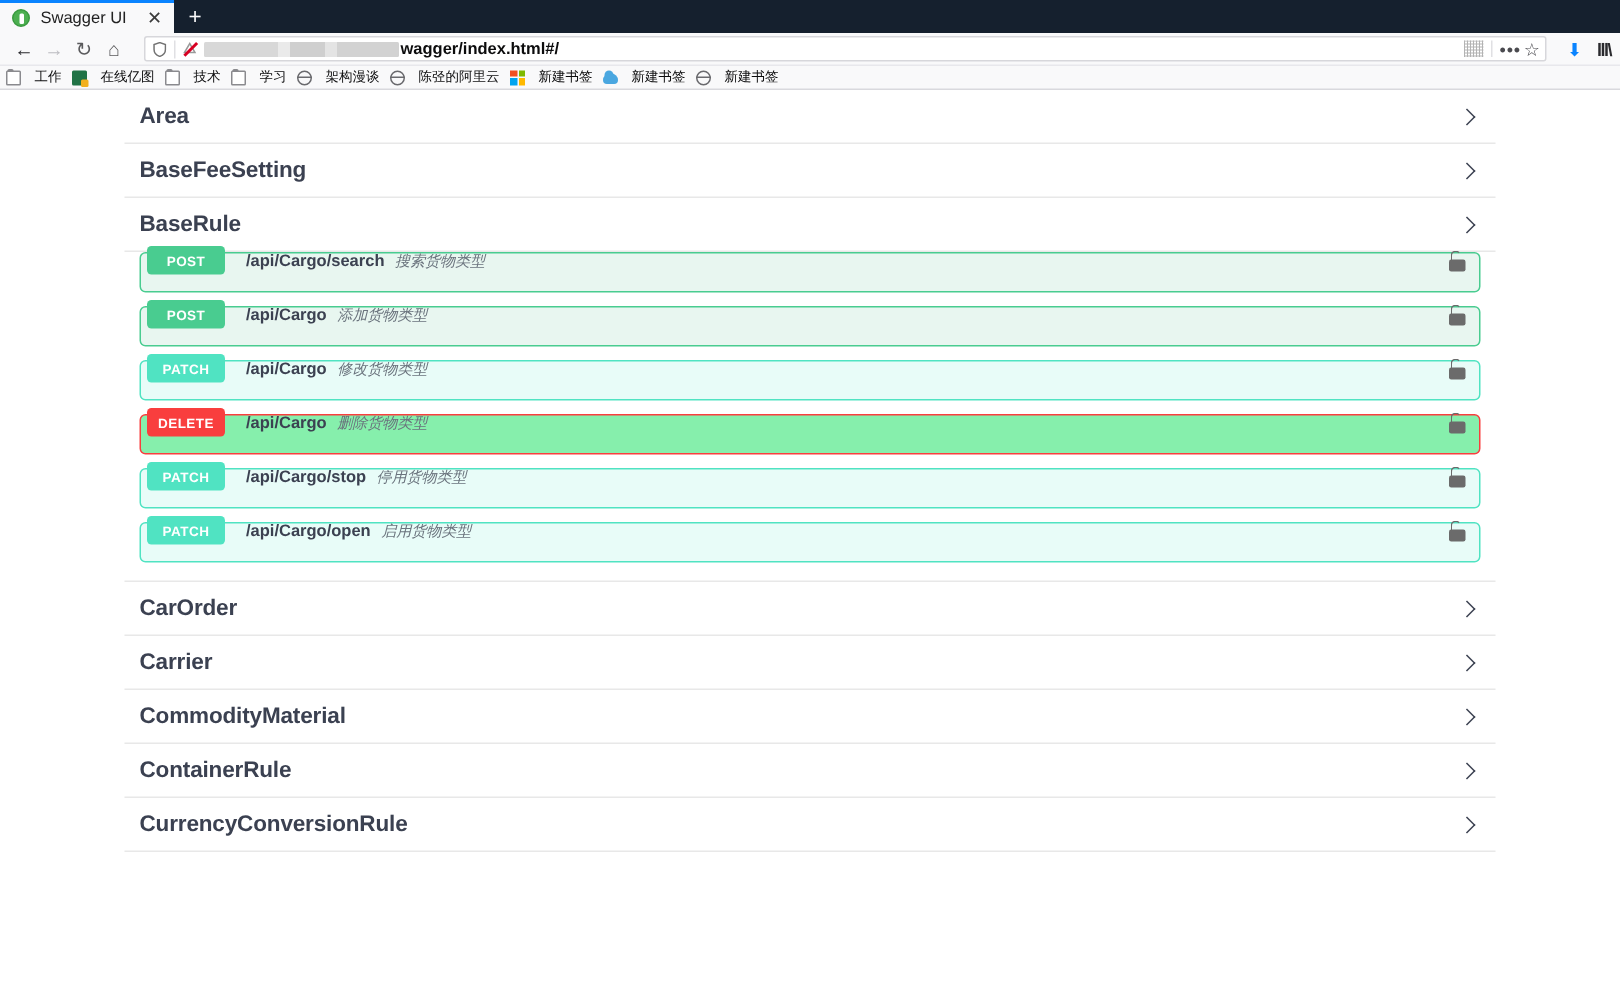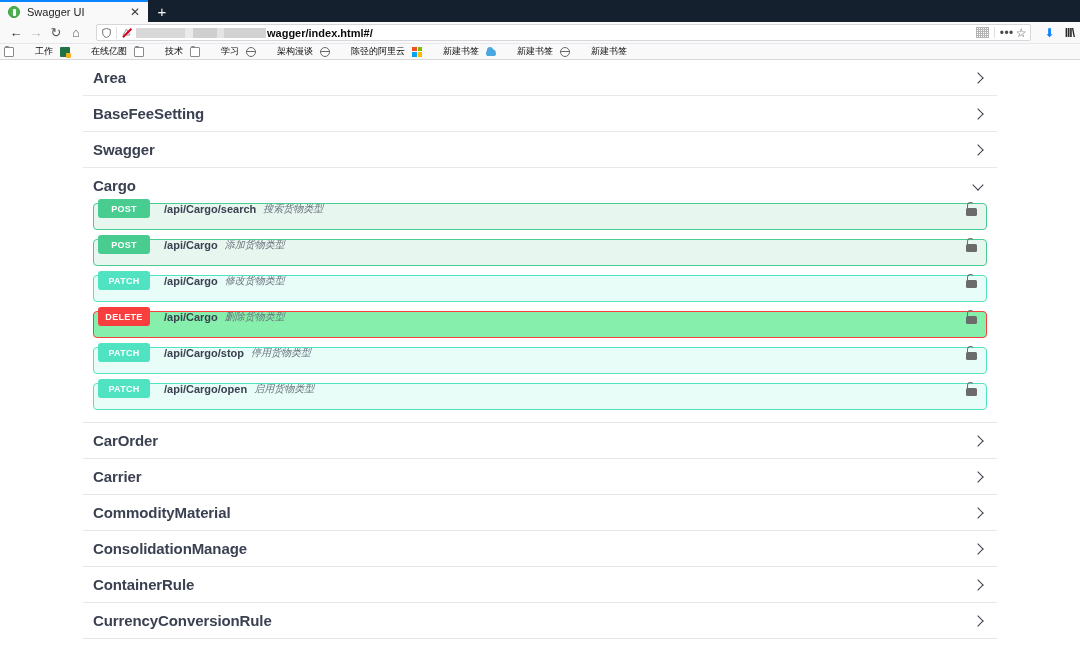--- a/index.html
+++ b/index.html
@@ -16,21 +16,21 @@
   
   .tabstrip {
     height: 22px;
     background: #15202e;
     display: flex;
     align-items: flex-end;
     padding-left: 0;
     flex: 0 0 22px;
   }
   .tab {
-    width: 148px; height: 22px;
+    width: 116px; height: 22px;
     background: #f9f9fa;
     display: flex; align-items: center;
     padding: 0 6px 0 8px;
     border-top: 2px solid #0a84ff;
     position: relative;
   }
   .tab-favicon {
     width: 12px; height: 12px; border-radius: 50%;
     background: #4caf50;
     border: 1px solid #3a9a3f;
@@ -139,21 +139,21 @@
   
   .bookmarks {
     height: 16px; flex: 0 0 16px;
     background: #f9f9fa;
     display: flex; align-items: center;
     padding: 0 4px;
     gap: 7px;
     border-bottom: 1px solid #d9d9dd;
     overflow: hidden;
   }
-  .bm { display: flex; align-items: center; gap: 21px; white-space: nowrap; }
+  .bm { display: flex; align-items: center; gap: 9px; white-space: nowrap; }
   .bm-label { font-size: 9px; color: #0c0c0d; }
   .ic {
     width: 10px; height: 10px; flex: 0 0 10px;
     display: inline-block; position: relative;
   }
   .ic-folder {
     border: 1px solid #8a8a8e; border-radius: 1px;
     background: #fff;
   }
   .ic-folder::before {
@@ -407,29 +407,25 @@
             </div>
           </div>
           <div class="tag-section">
             <div class="tag-header">
               <span class="tag-name">BaseFeeSetting</span>
               <span class="tag-chevron"></span>
             </div>
           </div>
           <div class="tag-section">
             <div class="tag-header">
-              <span class="tag-name">Swagger</span>
-              <span class="tag-chevron"></span>
-            </div>
-          </div>
-          <div class="tag-section">
-            <div class="tag-header">
-              <span class="tag-name">Cargo</span>
-              <span class="tag-chevron down"></span>
-            </div>
+              <span class="tag-name">BaseRule</span>
+              <span class="tag-chevron"></span>
+            </div>
+          </div>
+          <div class="tag-section">
             <div class="ops">
               <div class="op post">
                 <span class="method post">POST</span>
                 <span class="op-path">/api/Cargo/search</span>
                 <span class="op-summary">搜索货物类型</span>
                 <span class="op-lock">
                   <span class="shackle"></span>
                   <span class="body"></span>
                 </span>
               </div>
@@ -493,26 +489,20 @@
             </div>
           </div>
           <div class="tag-section">
             <div class="tag-header">
               <span class="tag-name">CommodityMaterial</span>
               <span class="tag-chevron"></span>
             </div>
           </div>
           <div class="tag-section">
             <div class="tag-header">
-              <span class="tag-name">ConsolidationManage</span>
-              <span class="tag-chevron"></span>
-            </div>
-          </div>
-          <div class="tag-section">
-            <div class="tag-header">
               <span class="tag-name">ContainerRule</span>
               <span class="tag-chevron"></span>
             </div>
           </div>
           <div class="tag-section">
             <div class="tag-header">
               <span class="tag-name">CurrencyConversionRule</span>
               <span class="tag-chevron"></span>
             </div>
           </div>

